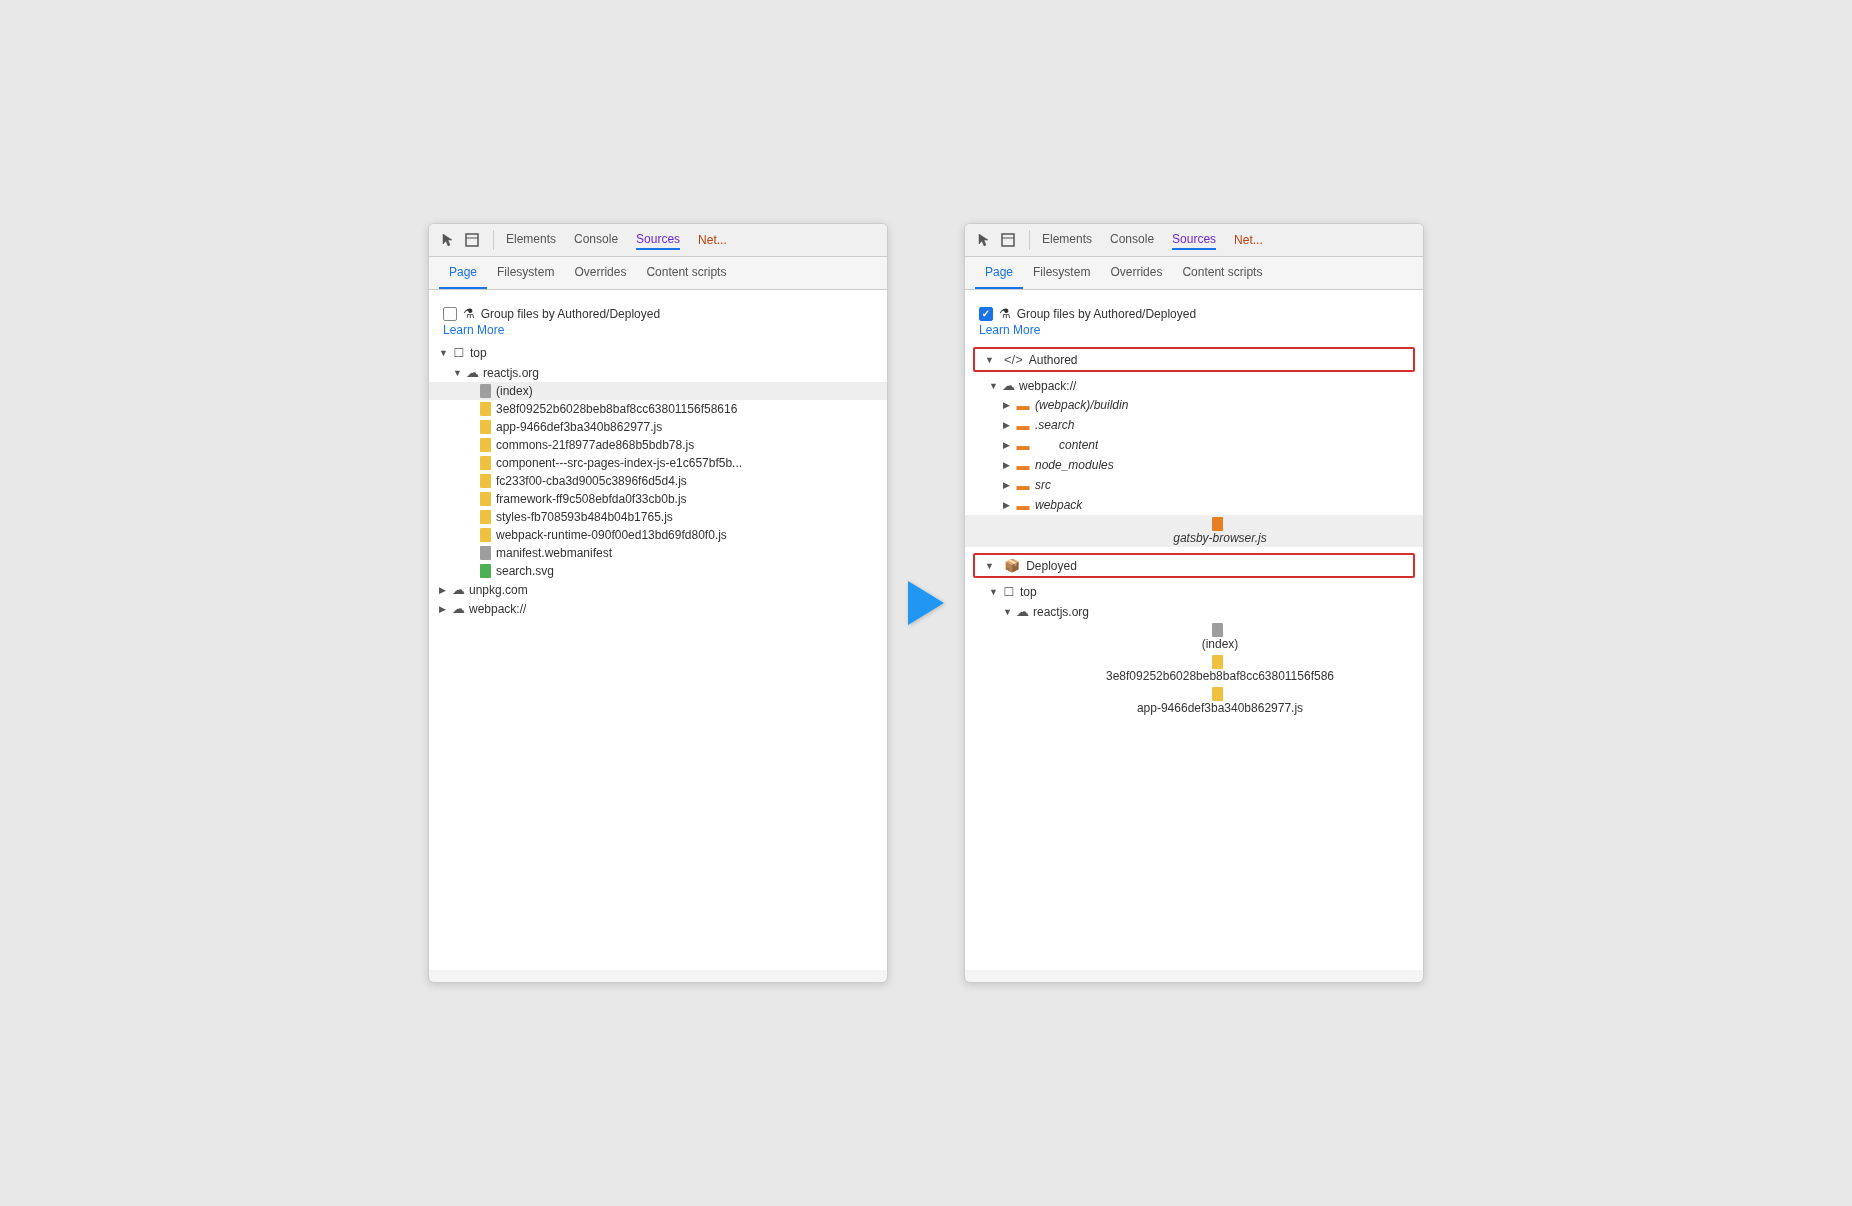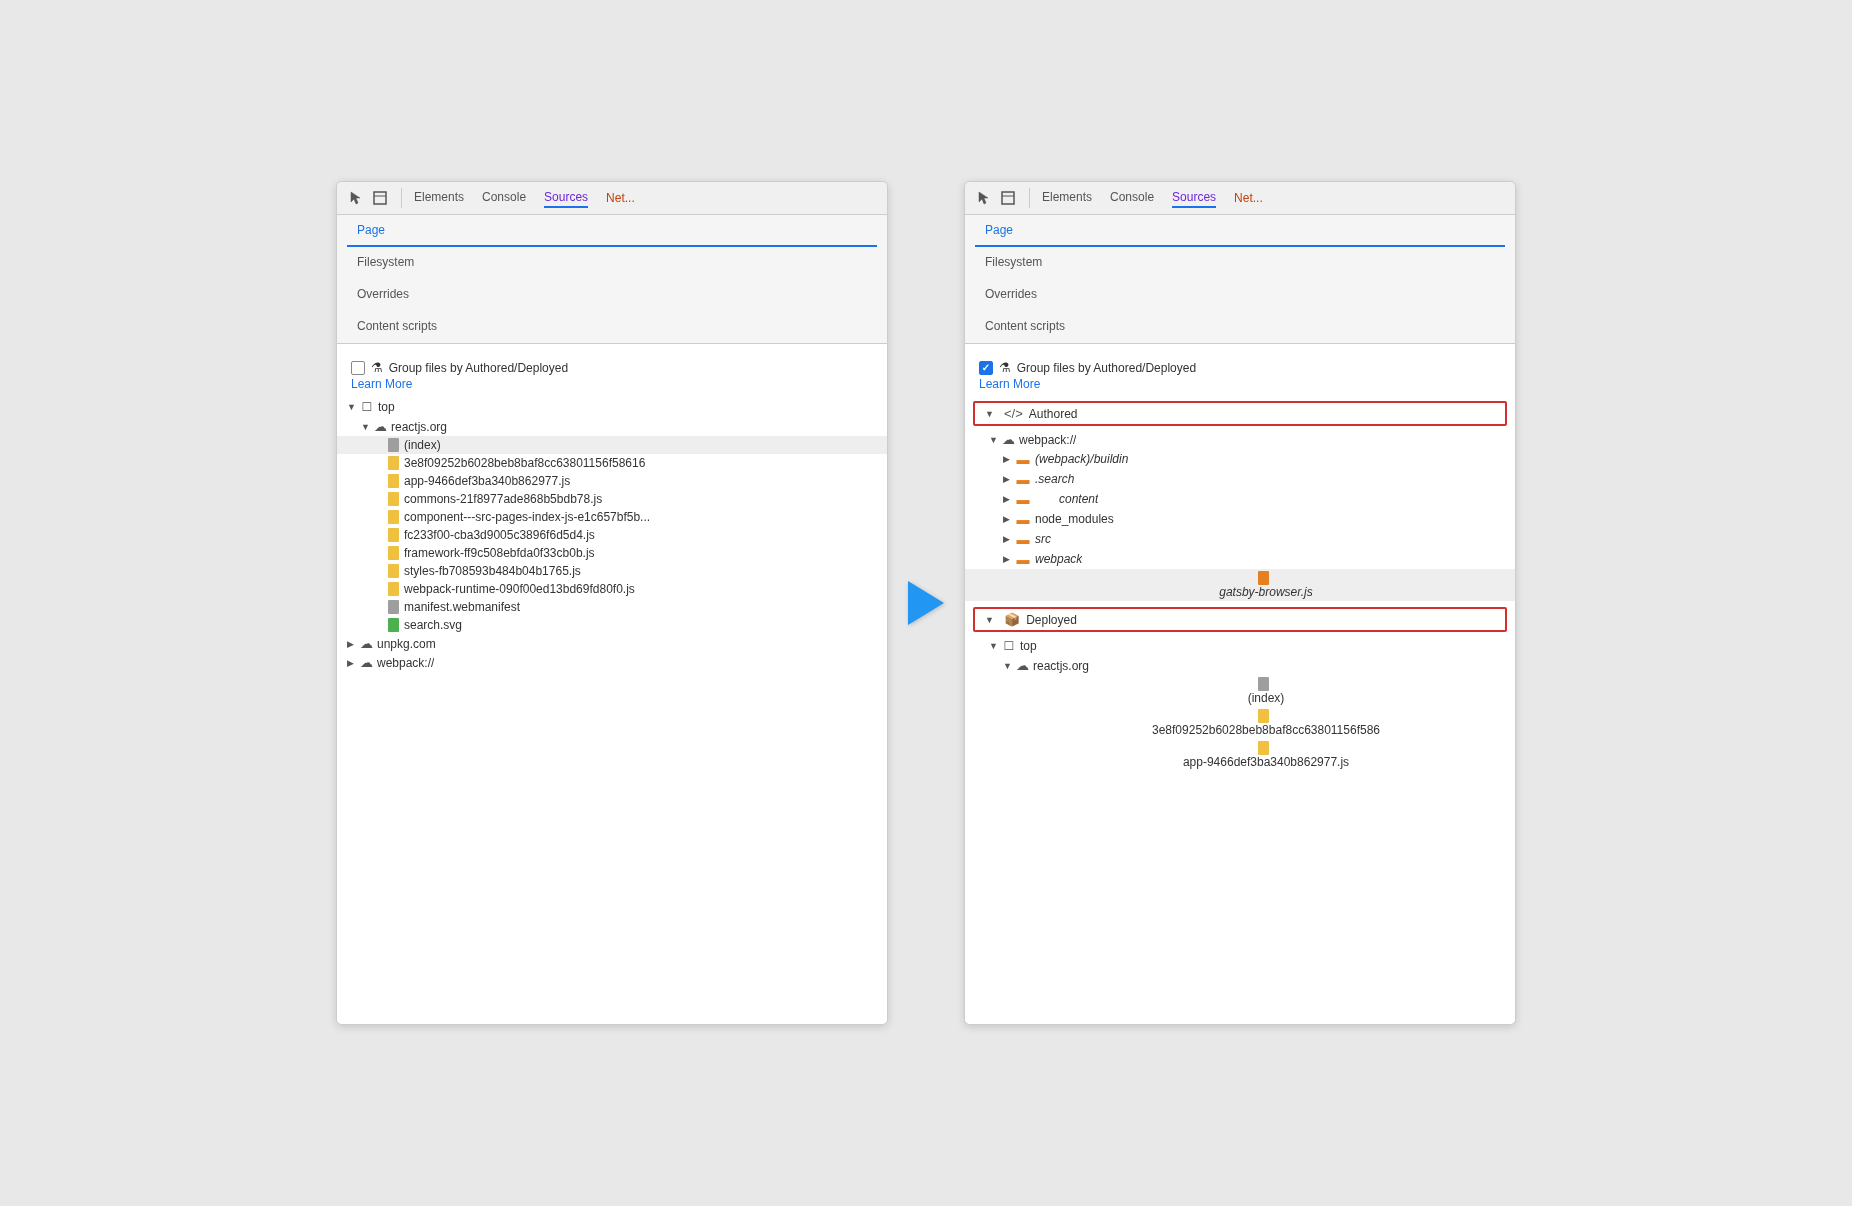--- a/index.html
+++ b/index.html
@@ -15,21 +15,21 @@
     }
     .outer-container {
       display: flex;
       align-items: center;
       gap: 20px;
     }
     .devtools-panel {
       background: #f5f5f5;
       border: 1px solid #ccc;
       border-radius: 6px;
-      width: 552px;
+      width: 460px;
       min-height: 760px;
       overflow: hidden;
       box-shadow: 0 2px 8px rgba(0,0,0,0.15);
     }
     
     .toolbar {
       background: #f0f0f0;
       border-bottom: 1px solid #ccc;
       padding: 6px 10px;
       display: flex;
@@ -76,21 +76,20 @@
       font-size: 12px;
       color: #c2410c;
     }
     
     .sub-tabs {
       display: flex;
       gap: 0;
       border-bottom: 1px solid #ccc;
       background: #f5f5f5;
       padding: 0 10px;
-      flex-direction: column;
     }
     .sub-tab {
       font-size: 12px;
       color: #555;
       padding: 8px 10px;
       cursor: pointer;
       border-bottom: 2px solid transparent;
       white-space: nowrap;
     }
     .sub-tab.active {
@@ -466,21 +465,21 @@
           <span class="item-text" style="font-style:italic;">.search</span>
         </div>
         <div class="tree-item indent-2">
           <span class="triangle right"></span>
           <span class="file-icon icon-folder-orange">▬</span>
           <span class="item-text" style="font-style:italic;margin-left:24px;">content</span>
         </div>
         <div class="tree-item indent-2">
           <span class="triangle right"></span>
           <span class="file-icon icon-folder-orange">▬</span>
-          <span class="item-text" style="">node_modules</span>
+          <span class="item-text" style="font-style:italic;">node_modules</span>
         </div>
         <div class="tree-item indent-2">
           <span class="triangle right"></span>
           <span class="file-icon icon-folder-orange">▬</span>
           <span class="item-text" style="font-style:italic;">src</span>
         </div>
         <div class="tree-item indent-2">
           <span class="triangle right"></span>
           <span class="file-icon icon-folder-orange">▬</span>
           <span class="item-text" style="font-style:italic;">webpack</span>

